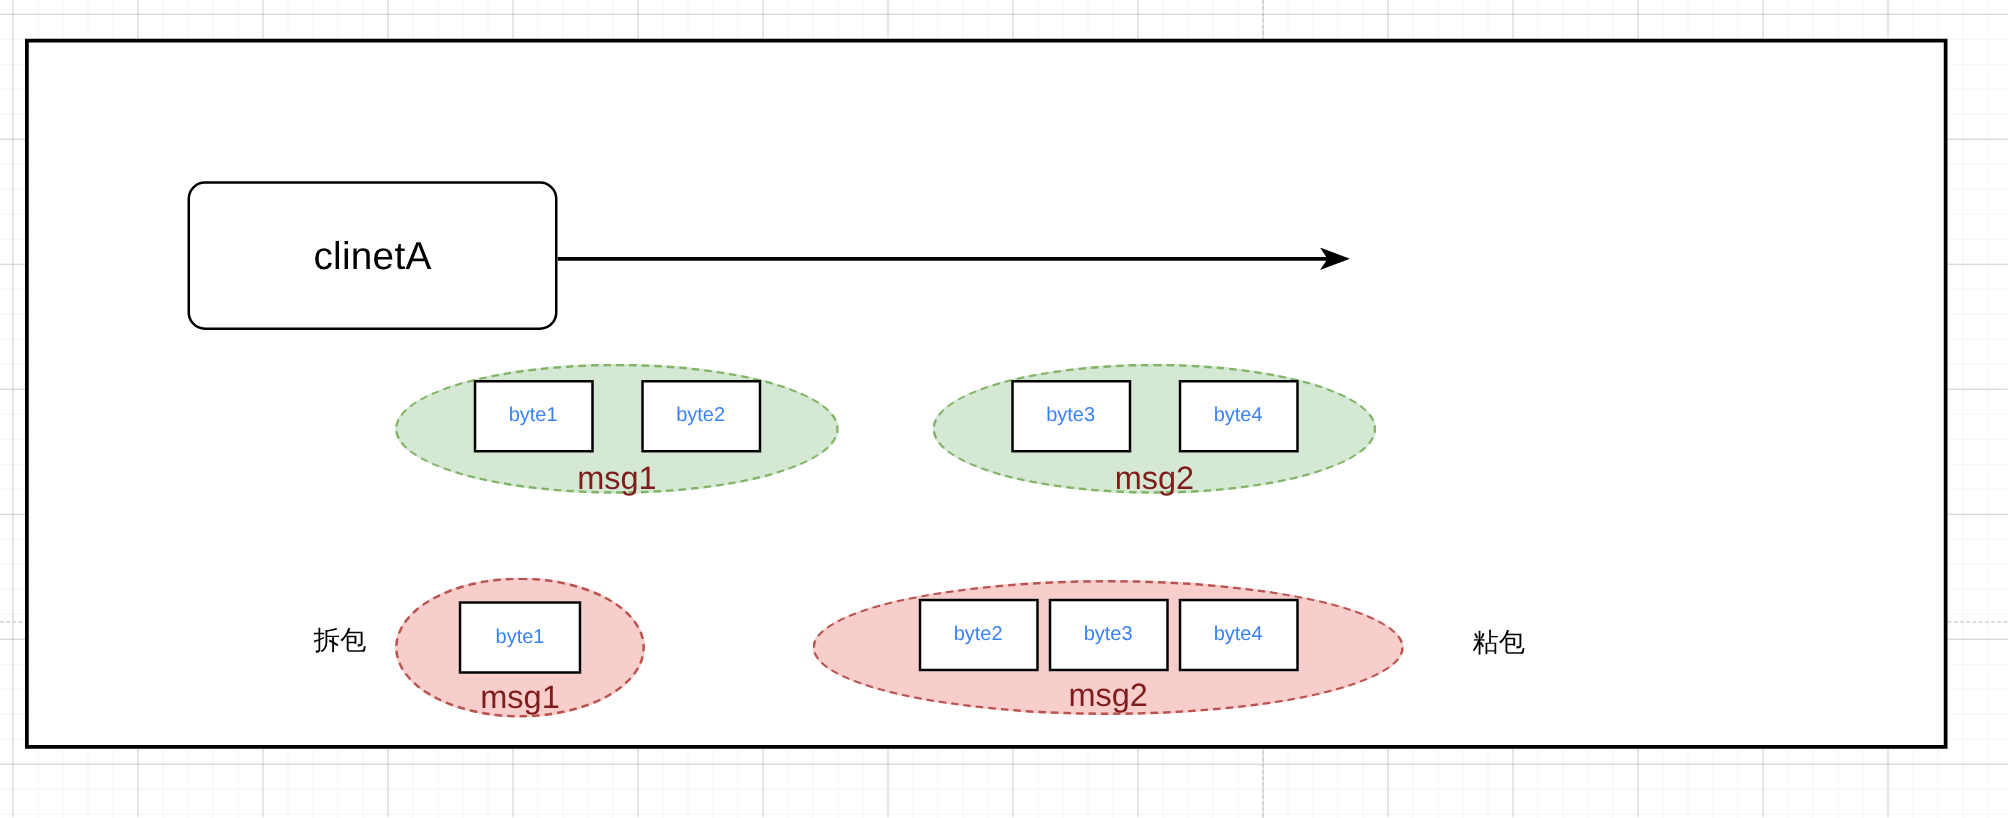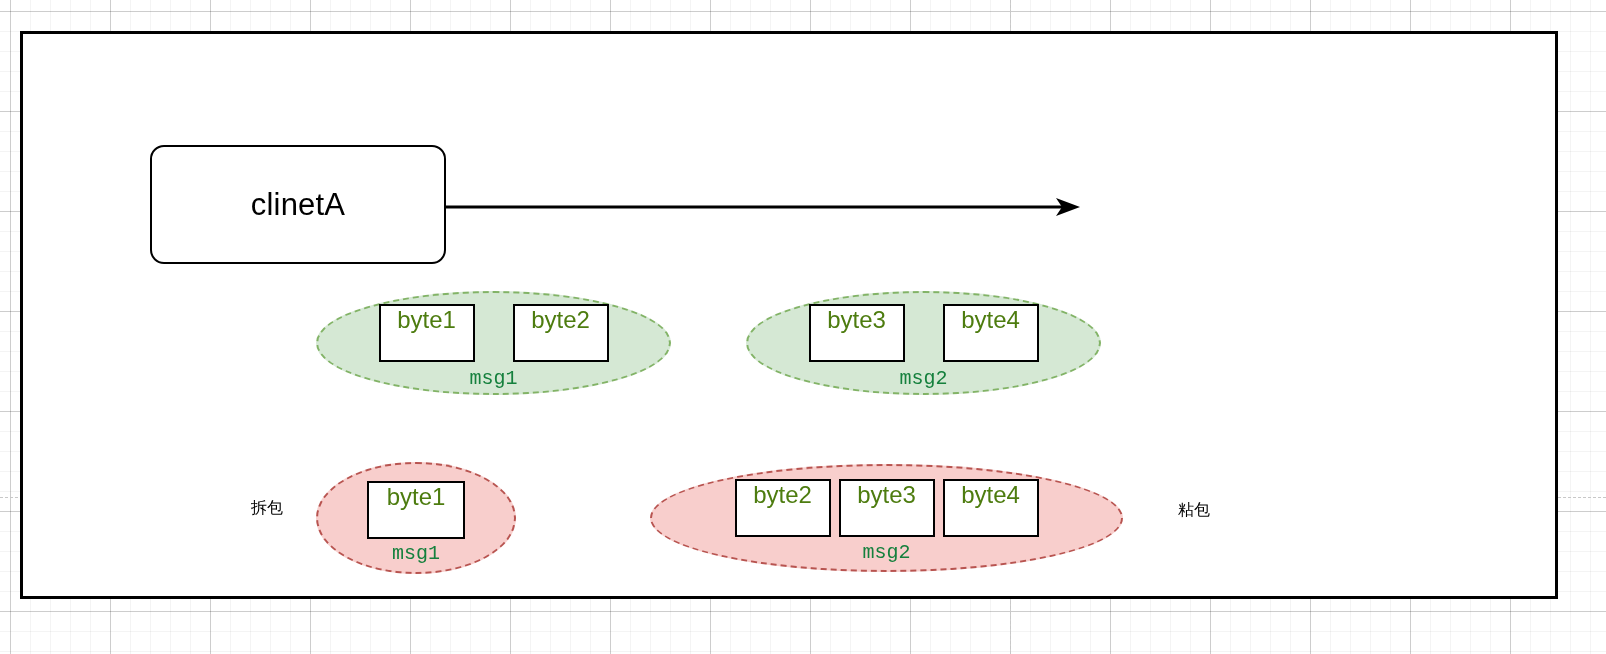--- a/index.html
+++ b/index.html
@@ -111,31 +111,31 @@
   .bytes-row {
     display: flex;
     align-items: center;
     justify-content: center;
   }
   .byte-cell {
     background: #ffffff;
     border: 2px solid #000000;
     box-sizing: border-box;
     display: flex;
+    align-items: center;
     justify-content: center;
-    font-size: 24px;
-    color: #4d7c0f;
+    font-size: 16px;
+    color: #3b82f6;
     white-space: nowrap;
   }
   .packet-label {
-    font-size: 20px;
-    color: #15803d;
+    font-size: 26px;
+    color: #7f1d1d;
     line-height: 1;
     white-space: nowrap;
-    font-family: Liberation Mono, monospace;
   }
 
   
   #packet-msg1-green { left: 293px; top: 257px; width: 355px; height: 104px; }
   #packet-msg2-green { left: 723px; top: 257px; width: 355px; height: 104px; }
   .packet.green .bytes-row { margin-top: 11px; gap: 38px; }
   .packet.green .byte-cell { width: 96px; height: 58px; }
   .packet.green .packet-label { margin-top: 7px; }
 
   
@@ -145,21 +145,21 @@
   #packet-msg1-pink .packet-label { margin-top: 5px; }
 
   #packet-msg2-pink { left: 627px; top: 430px; width: 473px; height: 108px; }
   #packet-msg2-pink .bytes-row { margin-top: 13px; gap: 8px; }
   #packet-msg2-pink .byte-cell { width: 96px; height: 58px; }
   #packet-msg2-pink .packet-label { margin-top: 6px; }
 
   
   .side-note {
     position: absolute;
-    font-size: 16px;
+    font-size: 21px;
     color: #000000;
     white-space: nowrap;
   }
   #note-split { left: 228px; top: 464px; }
   #note-stick { left: 1115px; top: 466px; margin-left: 40px; }
 </style>
 </head>
 <body>
 
 <div id="canvas">

